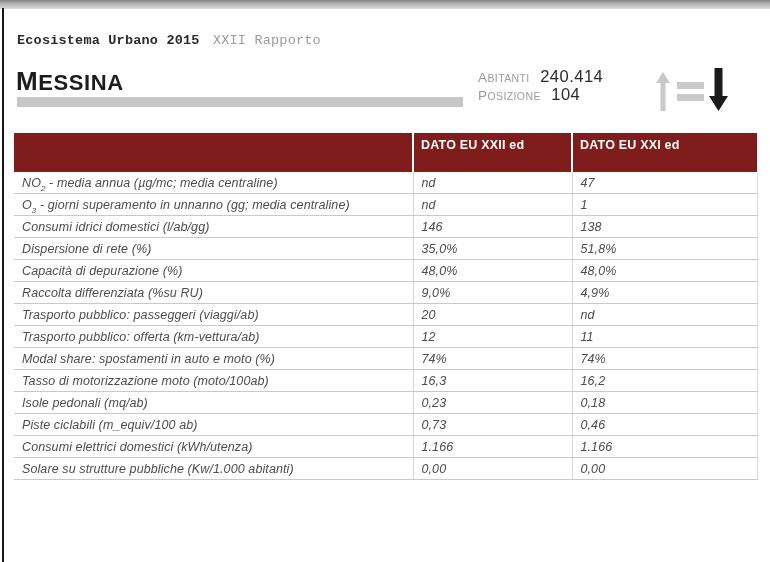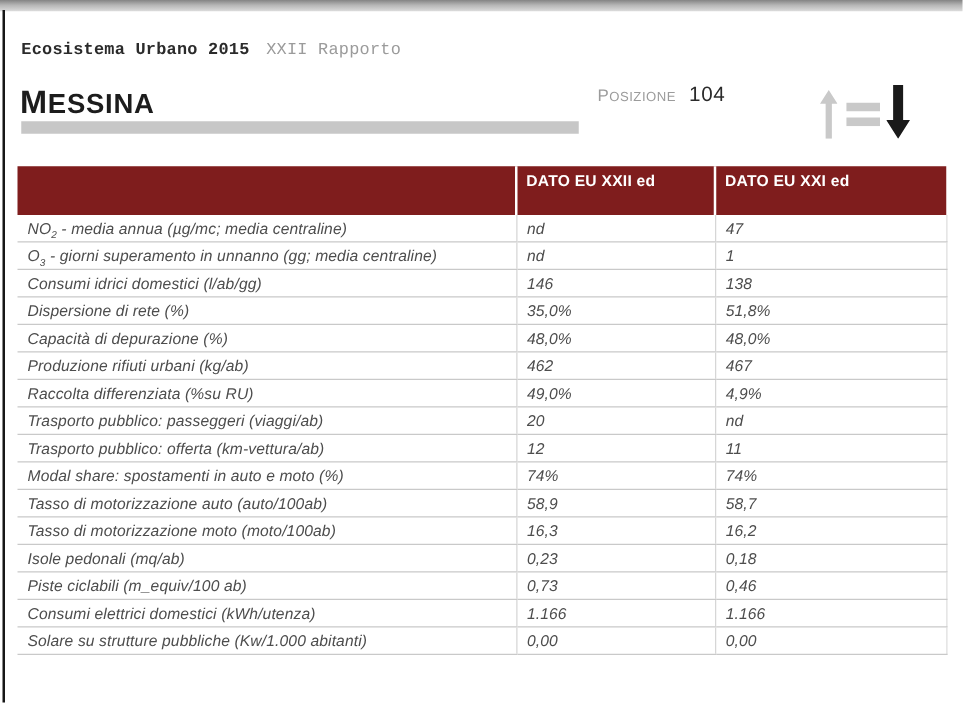--- a/index.html
+++ b/index.html
@@ -78,20 +78,24 @@
   <span class="light">XXII Rapporto</span>
 </div>
 
 <div class="city-name">
   <span class="initial">M</span><span class="rest">ESSINA</span>
 </div>
 <div class="city-underline"></div>
 
 <div class="stats">
   <div class="stat-line">
+    <span class="stat-label"><span class="li">A</span><span class="lr">BITANTI</span></span>
+    <span class="stat-value">240.414</span>
+  </div>
+  <div class="stat-line">
     <span class="stat-label"><span class="li">P</span><span class="lr">OSIZIONE</span></span>
     <span class="stat-value">104</span>
   </div>
 </div>
 
 <div class="trend">
   <svg class="up" width="14" height="39" viewBox="0 0 14 39">
     <polygon points="0,11 7,0 14,11 9.5,11 9.5,39 4.5,39 4.5,11" fill="#c9c9c9"></polygon>
   </svg>
   <svg class="eq" width="27" height="19" viewBox="0 0 27 19">
@@ -136,48 +140,38 @@
         <td>Dispersione di rete (%)</td>
         <td>35,0%</td>
         <td>51,8%</td>
       </tr>
       <tr>
         <td>Capacità di depurazione (%)</td>
         <td>48,0%</td>
         <td>48,0%</td>
       </tr>
       <tr>
-        <td>Produzione rifiuti urbani (kg/ab)</td>
-        <td>462</td>
-        <td>467</td>
-      </tr>
-      <tr>
         <td>Raccolta differenziata (%su RU)</td>
-        <td>49,0%</td>
+        <td>9,0%</td>
         <td>4,9%</td>
       </tr>
       <tr>
         <td>Trasporto pubblico: passeggeri (viaggi/ab)</td>
         <td>20</td>
         <td>nd</td>
       </tr>
       <tr>
         <td>Trasporto pubblico: offerta (km-vettura/ab)</td>
         <td>12</td>
         <td>11</td>
       </tr>
       <tr>
         <td>Modal share: spostamenti in auto e moto (%)</td>
         <td>74%</td>
         <td>74%</td>
-      </tr>
-      <tr>
-        <td>Tasso di motorizzazione auto (auto/100ab)</td>
-        <td>58,9</td>
-        <td>58,7</td>
       </tr>
       <tr>
         <td>Tasso di motorizzazione moto (moto/100ab)</td>
         <td>16,3</td>
         <td>16,2</td>
       </tr>
       <tr>
         <td>Isole pedonali (mq/ab)</td>
         <td>0,23</td>
         <td>0,18</td>

